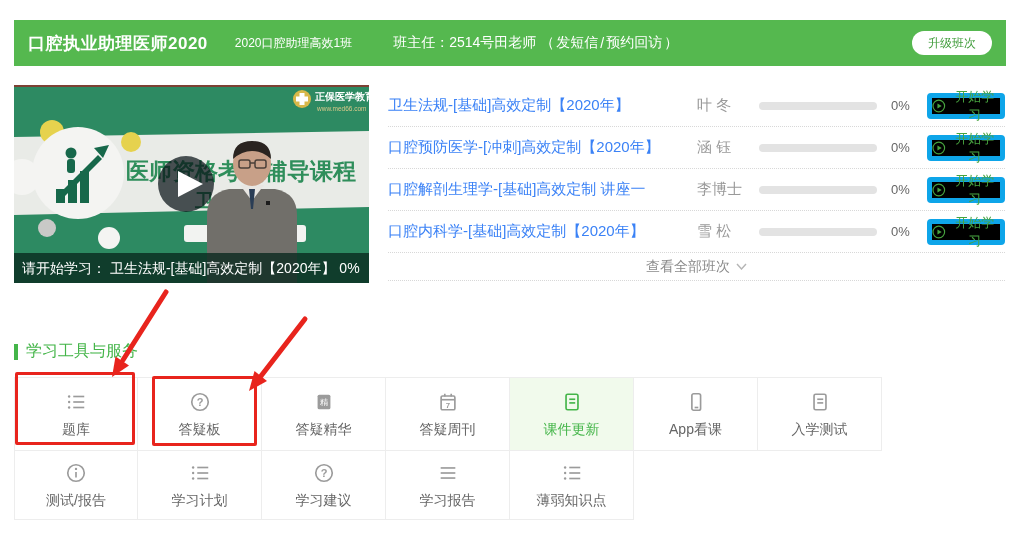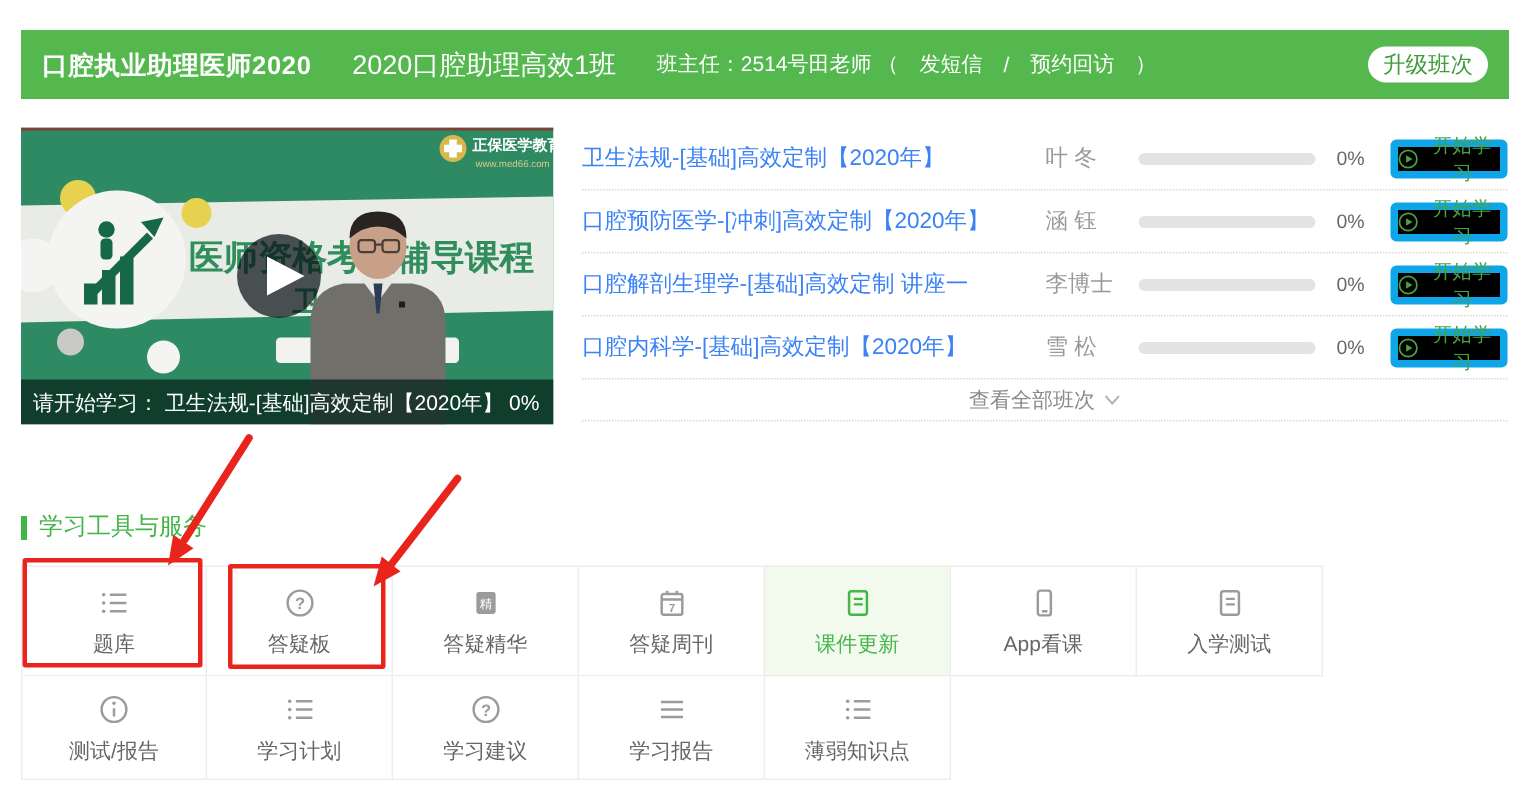--- a/index.html
+++ b/index.html
@@ -3,24 +3,24 @@
 <meta charset="utf-8">
 <style>
   * { margin:0; padding:0; box-sizing:border-box; }
   body { font-family: "Liberation Sans", "DejaVu Sans", sans-serif; background:#fff; }
   #page { position:relative; width:1019px; height:541px; background:#fff; overflow:hidden; }
 
   
   .class-header { position:absolute; left:14px; top:20px; width:992px; height:46px;
     background:#55b84f; display:flex; align-items:center; padding:0 14px; color:#fff; }
   .class-header .title { font-size:17px; font-weight:bold; margin-right:27px; letter-spacing:.5px; }
-  .class-header .subtitle { font-size:18px; margin-right:27px; }
-  .class-header .host { font-size:14px; display:flex; align-items:center; gap:14px;}
+  .class-header .subtitle { font-size:12px; margin-right:41px; }
+  .class-header .host { font-size:14px; display:flex; align-items:center; gap:2px;}
   .upgrade-btn { margin-left:auto; width:80px; height:24px; border:none; border-radius:12px;
-    background:#fff; color:#3f9c3a; font-size:15px; cursor:pointer; font-family:inherit; }
+    background:#fff; color:#3f9c3a; font-size:12px; cursor:pointer; font-family:inherit; }
 
   
   .video-wrap { position:absolute; left:14px; top:85px; width:355px; height:198px; cursor:pointer; }
   .video-wrap svg { display:block; }
 
   
   .course-list { position:absolute; left:388px; top:85px; width:617px; }
   .course-row { display:flex; align-items:center; height:42px; border-bottom:1px dotted #d8d8d8; }
   .course-title { flex:1; font-size:15px; color:#3b82f6; cursor:pointer; white-space:nowrap; overflow:hidden; }
   .course-teacher { width:62px; font-size:15px; color:#999; white-space:nowrap; }

